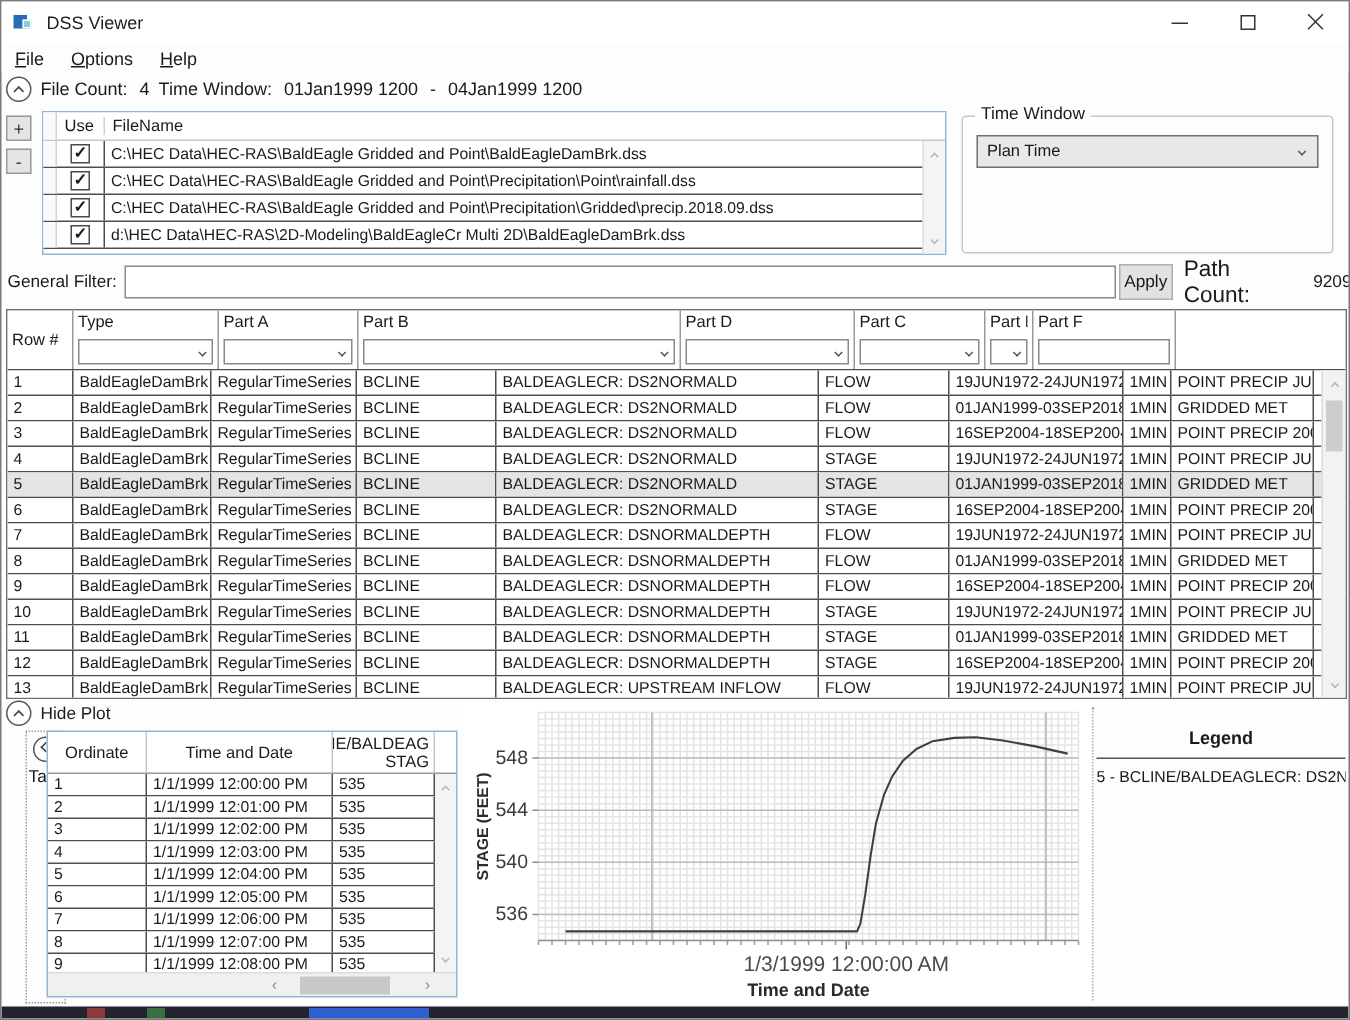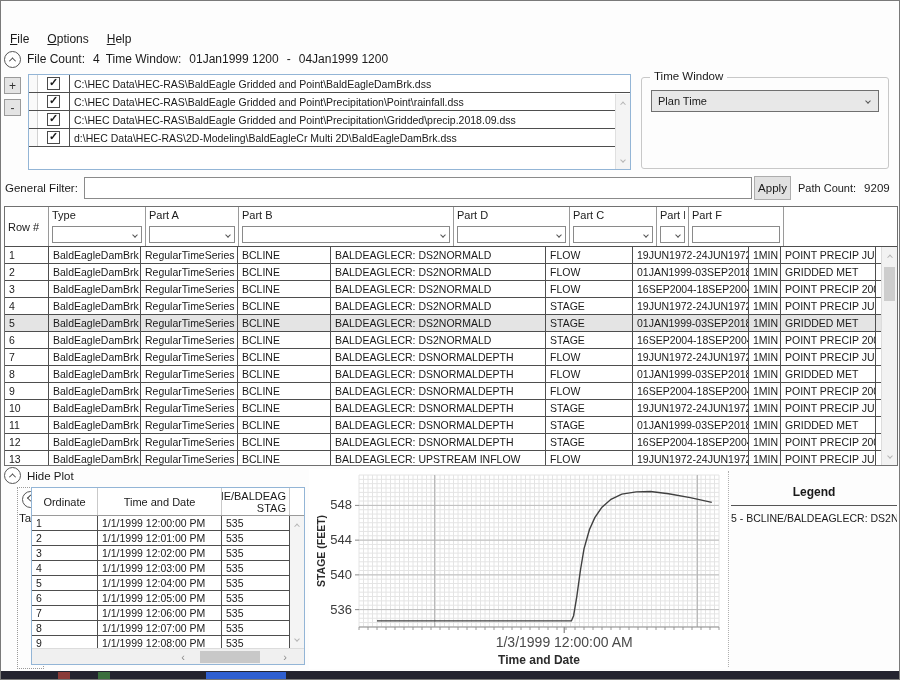--- a/index.html
+++ b/index.html
@@ -60,21 +60,21 @@
   .groupbox .gb-title{position:absolute;left:8px;top:-8px;background:#fdfdfd;padding:0 4px;font-size:11.5px;}
   .combo{position:relative;height:22px;background:#e8e8e8;border:1px solid #707070;display:flex;align-items:center;padding:0 6px;}
   .combo .chev{position:absolute;right:8px;top:8px;}
   .gb-combo{position:absolute;left:9px;top:12px;width:228px;}
   
   .filter-row{position:absolute;left:0;top:174px;width:900px;height:26px;display:flex;align-items:center;}
   .filter-row .flabel{margin-left:4px;width:79px;font-size:11.5px;}
   .filter-input{width:668px;height:22px;border:1px solid #8a8a8a;background:#fff;font-family:"Liberation Sans",sans-serif;font-size:11px;padding:0 4px;}
   .apply-btn{width:37px;height:24px;margin-left:2px;background:#e1e1e1;border:1px solid #adadad;font-size:11.5px;
              display:flex;align-items:center;justify-content:center;}
-  .pathcount-lbl{margin-left:7px;font-size:11px;}
+  .pathcount-lbl{margin-left:7px;font-size:15px;}
   .pathcount-val{margin-left:8px;font-size:11.5px;text-align:right;}
   
   .catalog{position:absolute;left:3px;top:205px;width:894px;height:260px;border:1px solid #707070;background:#fff;overflow:hidden;}
   .cat-header{display:flex;height:40px;border-bottom:1px solid #4e4e4e;background:#fff;}
   .cat-hcell{flex:none;border-right:1px solid #9a9a9a;padding:2px 3px;position:relative;}
   .cat-hcell .cat-hlabel{font-size:11px;white-space:nowrap;overflow:hidden;}
   .cat-hcell.rownum{display:flex;align-items:center;}
   .hfilter{position:absolute;left:3px;right:3px;bottom:3px;height:17px;background:#fff;border:1px solid #8a8a8a;}
   .hfilter.combo .chev{right:4px;top:6px;}
   .cat-body{position:relative;}
@@ -109,20 +109,41 @@
   .v-divider{position:absolute;left:727px;top:470px;height:196px;width:0;border-left:1px dotted #b0b0b0;}
   
   .taskbar{position:absolute;left:0;bottom:0;width:100%;height:8px;background:#23232f;}
   .tb-item{position:absolute;bottom:0;height:7px;}
 </style>
 </head>
 <body>
 
 <div class="win">
 
+  <div class="titlebar">
+    <span class="app-icon">
+        <i class="sq1"></i>
+        <i class="sq2"></i>
+      </span>
+    <span class="title">DSS Viewer</span>
+    <div class="win-controls">
+      <div class="win-btn">
+          <span class="min-glyph"></span>
+        </div>
+      <div class="win-btn">
+          <span class="max-glyph"></span>
+        </div>
+      <div class="win-btn">
+          <span class="close-glyph">
+            <i></i>
+            <i></i>
+          </span>
+        </div>
+    </div>
+  </div>
 
   <div class="menubar">
     <span class="menu-item">File</span>
     <span class="menu-item">Options</span>
     <span class="menu-item">Help</span>
   </div>
 
   <div class="summary-row">
     <div class="circle-btn">
         <span class="chev up"></span>
@@ -134,20 +155,25 @@
     <span class="val">-</span>
     <span class="val">04Jan1999 1200</span>
   </div>
 
   <div class="addremove">
     <div class="sq-btn">+</div>
     <div class="sq-btn">-</div>
   </div>
 
   <div class="file-grid">
+    <div class="fg-header">
+      <span class="fg-gutter"></span>
+      <span class="fg-usehead">Use</span>
+      <span class="fg-namehead">FileName</span>
+    </div>
     <div>
         <div class="fg-row">
           <span class="fg-gutter"></span>
           <span class="fg-usecell">
             <span class="checkbox checked"></span>
           </span>
           <span class="fg-path">C:\HEC Data\HEC-RAS\BaldEagle Gridded and Point\BaldEagleDamBrk.dss</span>
         </div>
         <div class="fg-row">
           <span class="fg-gutter"></span>

